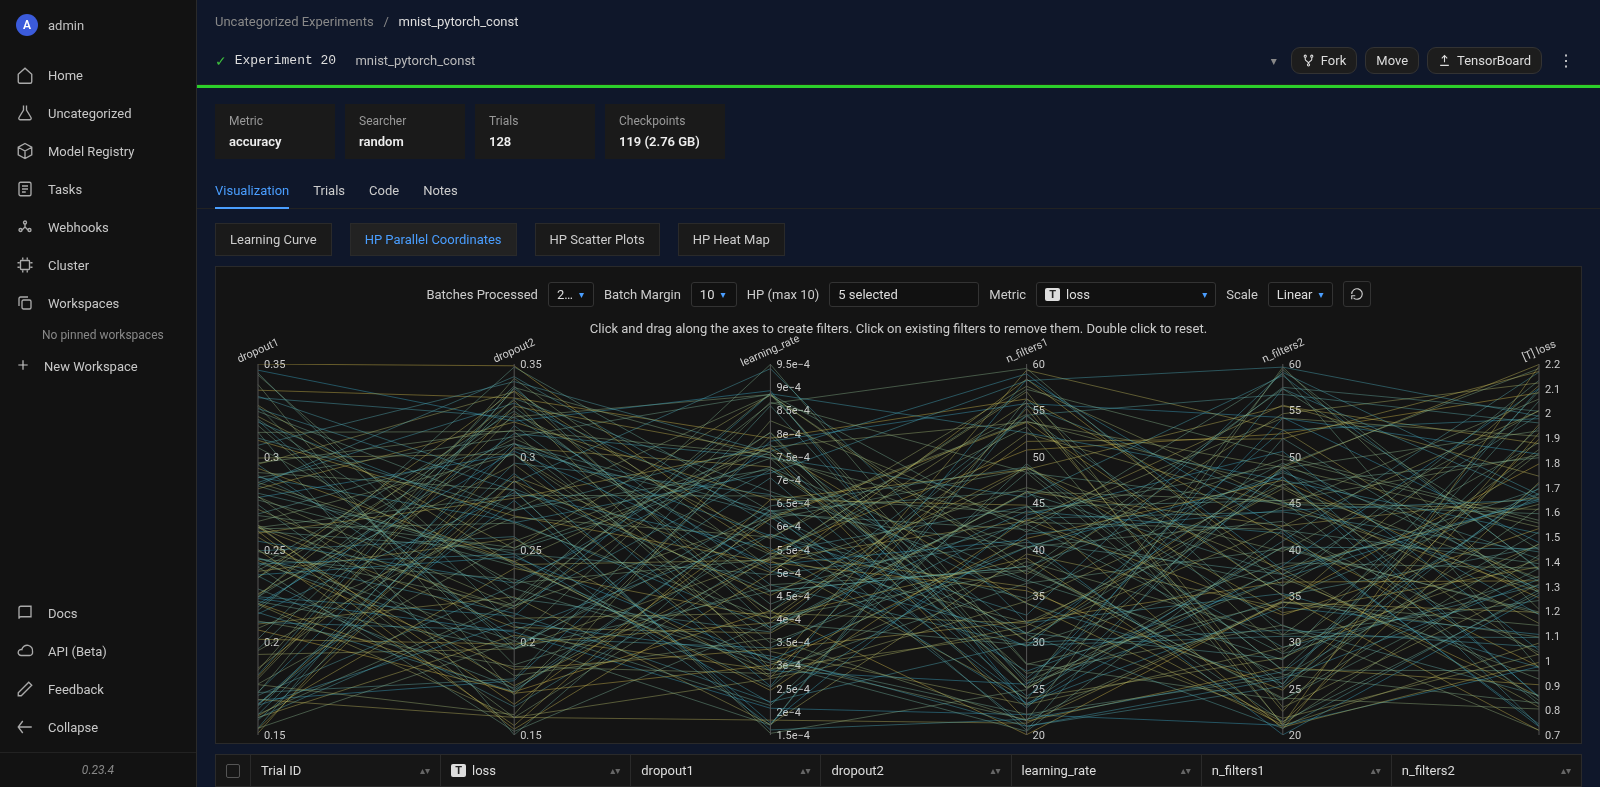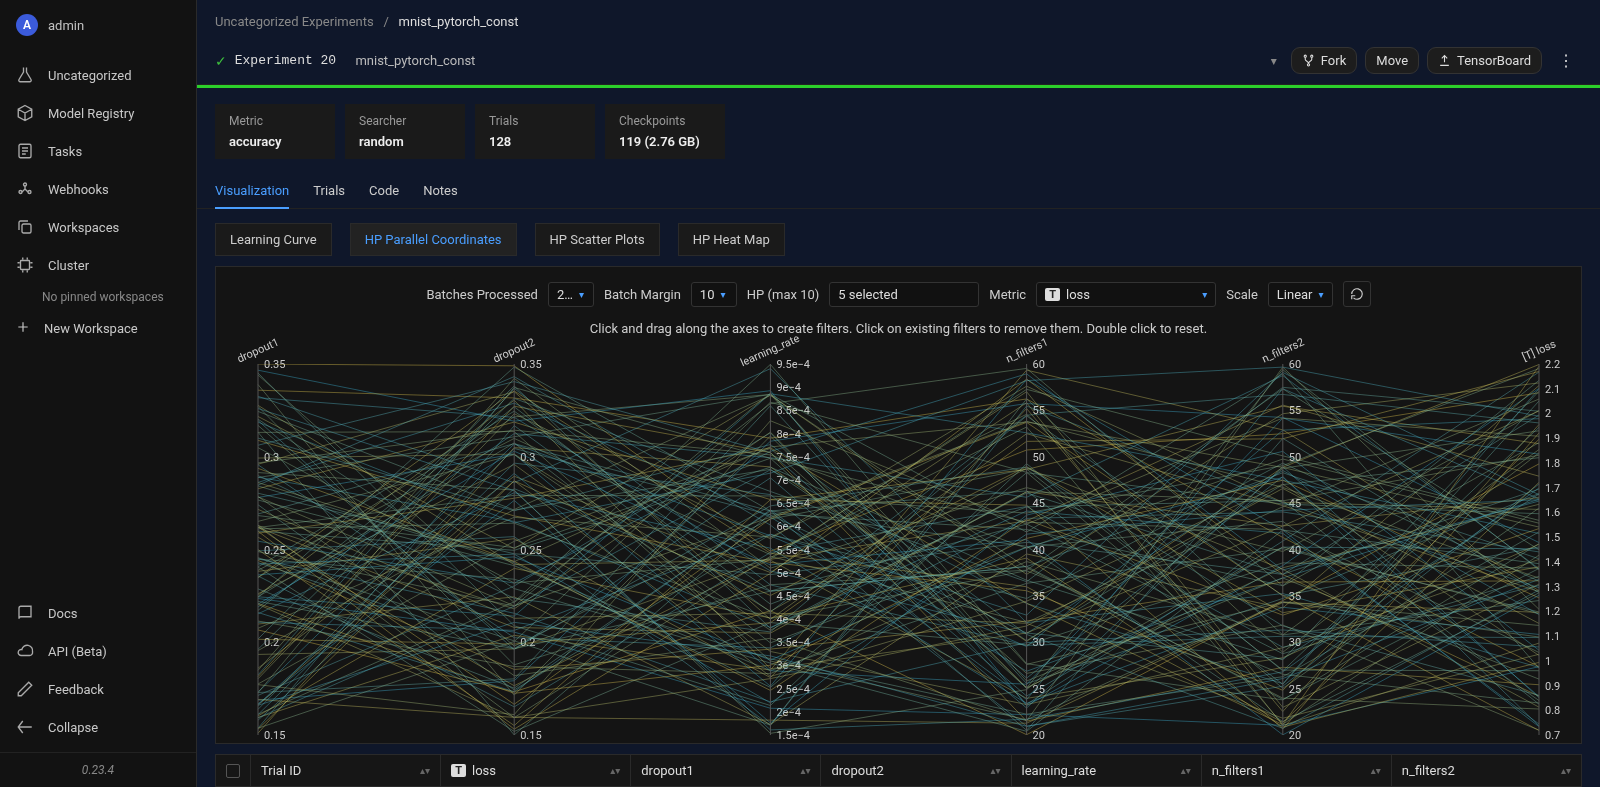--- a/index.html
+++ b/index.html
@@ -62,20 +62,28 @@
 <div class="layout">
   <aside class="sidebar">
     <div class="user-row">
       <div class="avatar">A</div>
       <span>admin</span>
     </div>
     <nav class="side-nav">
       <div class="side-item">
         <span class="icon">
             <svg width="18" height="18" viewBox="0 0 24 24" fill="none" stroke="currentColor" stroke-width="1.8">
+              <path d="M3 11l9-8 9 8v10a2 2 0 0 1-2 2H5a2 2 0 0 1-2-2z"></path>
+            </svg>
+          </span>
+        <span>Home</span>
+      </div>
+      <div class="side-item">
+        <span class="icon">
+            <svg width="18" height="18" viewBox="0 0 24 24" fill="none" stroke="currentColor" stroke-width="1.8">
               <path d="M10 2v6l-6 10a2 2 0 0 0 2 3h12a2 2 0 0 0 2-3l-6-10V2"></path>
             </svg>
           </span>
         <span>Uncategorized</span>
       </div>
       <div class="side-item">
         <span class="icon">
             <svg width="18" height="18" viewBox="0 0 24 24" fill="none" stroke="currentColor" stroke-width="1.8">
               <path d="M12 2l9 5v10l-9 5-9-5V7z M3 7l9 5 9-5 M12 22V12"></path>
             </svg>
@@ -98,34 +106,34 @@
               <circle cx="18" cy="16" r="2"></circle>
               <circle cx="12" cy="6" r="2"></circle>
               <path d="M12 8v4l-4 4M12 12l4 4"></path>
             </svg>
           </span>
         <span>Webhooks</span>
       </div>
       <div class="side-item">
         <span class="icon">
             <svg width="18" height="18" viewBox="0 0 24 24" fill="none" stroke="currentColor" stroke-width="1.8">
+              <rect x="6" y="6" width="12" height="12" rx="1"></rect>
+              <path d="M9 2v3M15 2v3M9 19v3M15 19v3M2 9h3M2 15h3M19 9h3M19 15h3"></path>
+            </svg>
+          </span>
+        <span>Cluster</span>
+      </div>
+      <div class="side-item">
+        <span class="icon">
+            <svg width="18" height="18" viewBox="0 0 24 24" fill="none" stroke="currentColor" stroke-width="1.8">
               <rect x="8" y="8" width="12" height="12" rx="2"></rect>
               <path d="M4 16V6a2 2 0 0 1 2-2h10"></path>
             </svg>
           </span>
         <span>Workspaces</span>
-      </div>
-      <div class="side-item">
-        <span class="icon">
-            <svg width="18" height="18" viewBox="0 0 24 24" fill="none" stroke="currentColor" stroke-width="1.8">
-              <rect x="6" y="6" width="12" height="12" rx="1"></rect>
-              <path d="M9 2v3M15 2v3M9 19v3M15 19v3M2 9h3M2 15h3M19 9h3M19 15h3"></path>
-            </svg>
-          </span>
-        <span>Cluster</span>
       </div>
       <div class="side-sub">No pinned workspaces</div>
       <div class="side-new">
         <span class="icon"><svg width="14" height="14" viewBox="0 0 24 24" fill="none" stroke="currentColor" stroke-width="2">
               <path d="M12 4v16M4 12h16"></path>
             </svg></span>
         <span>New Workspace</span>
       </div>
     </nav>
     <div class="side-bottom">

